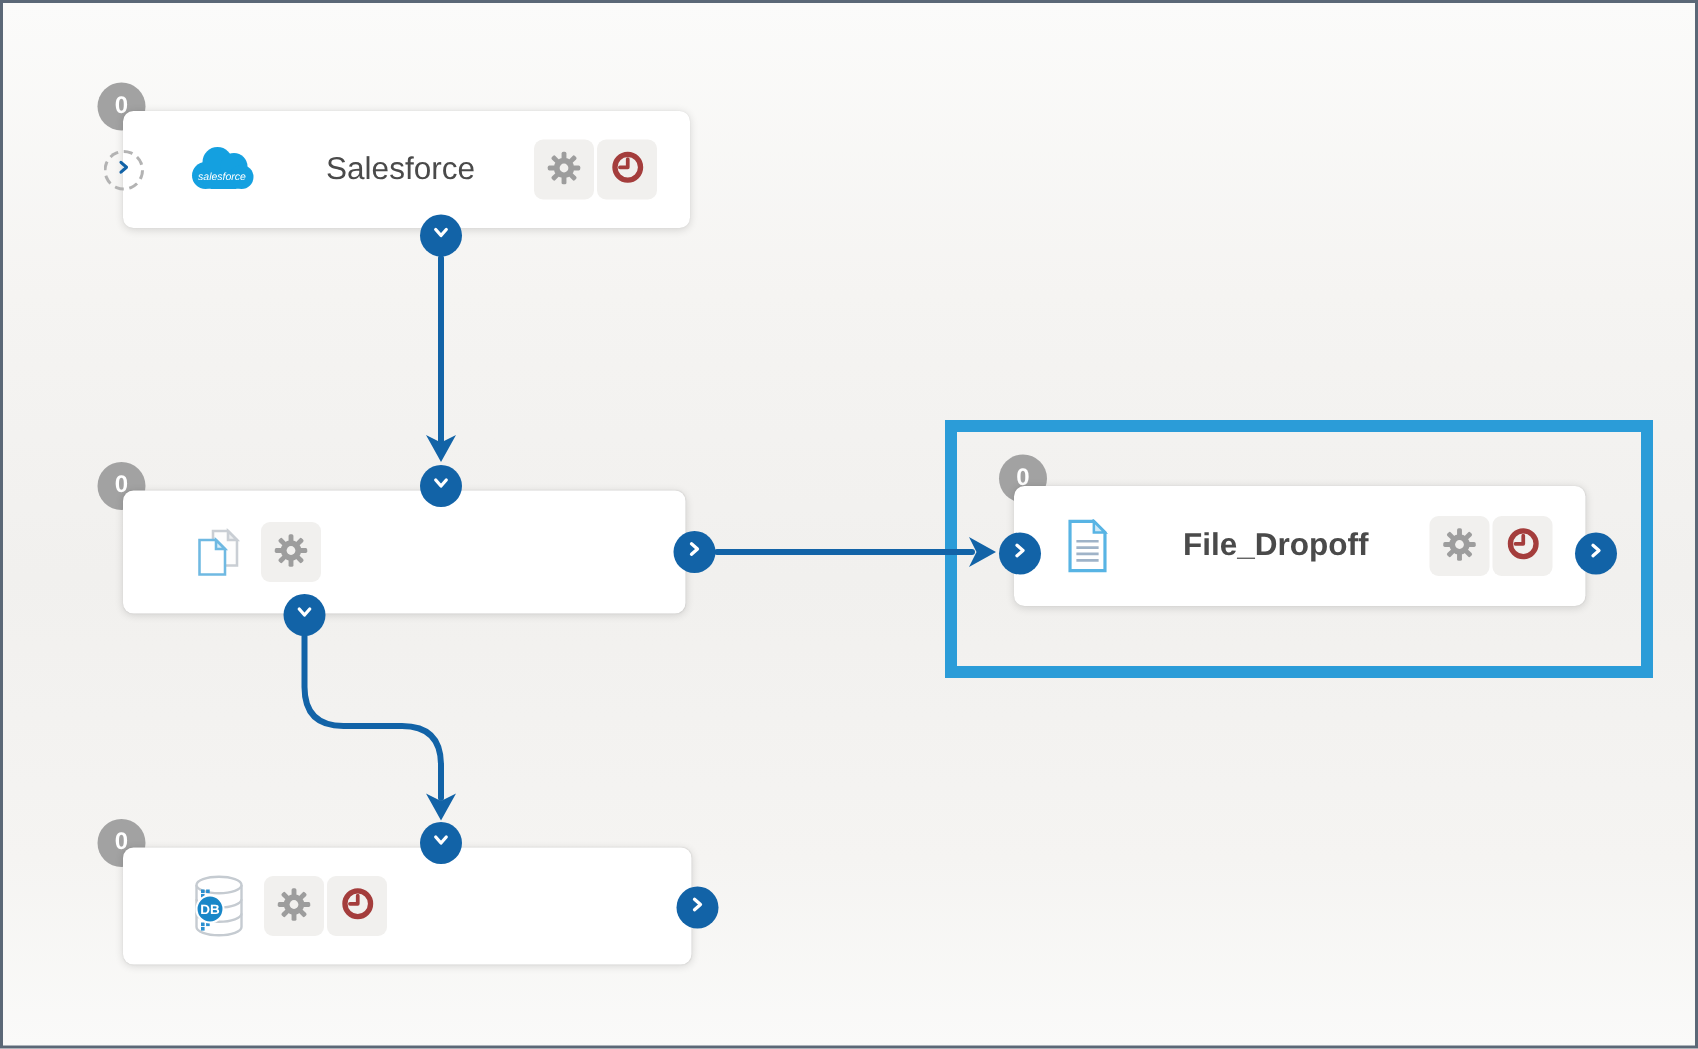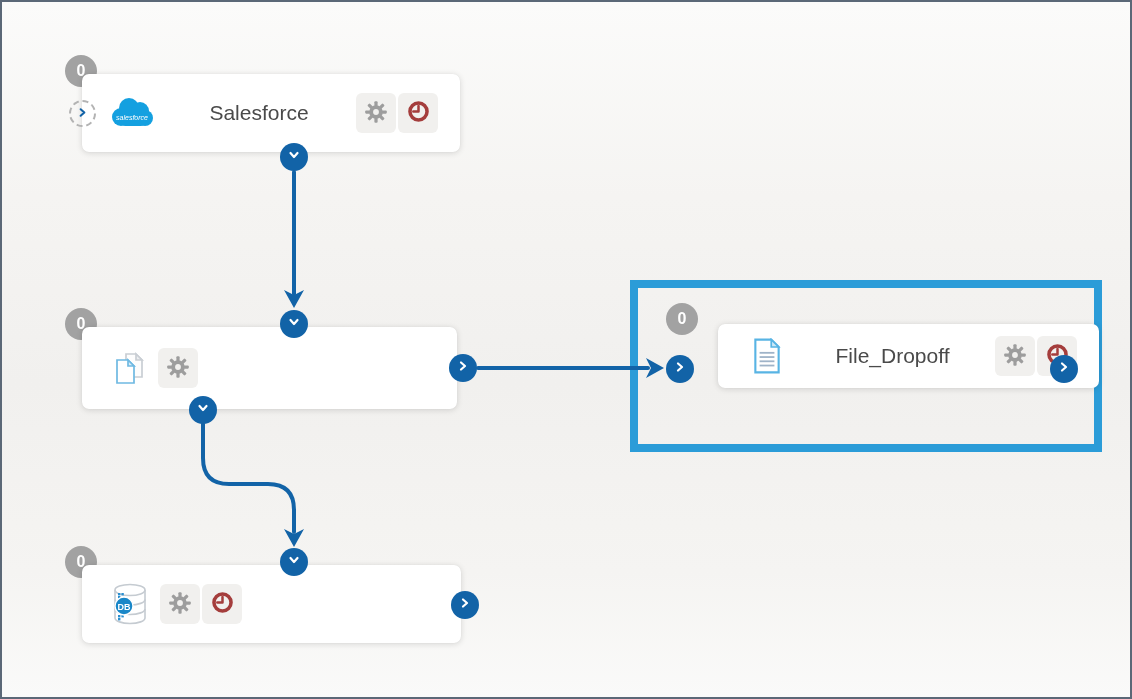--- a/index.html
+++ b/index.html
@@ -20,21 +20,21 @@
 
   .badge {
     position:absolute; width:32px; height:32px; border-radius:50%;
     background:#a2a2a2; color:#fff; font-weight:bold; font-size:16px;
     display:flex; align-items:center; justify-content:center; z-index:2;
   }
 
   .node {
     position:absolute; background:#fff; border-radius:7px;
     box-shadow:0 1px 6px rgba(0,0,0,.14), 0 0 1px rgba(0,0,0,.08);
-    display:flex; align-items:center; padding:0 22px 0 24px; z-index:3;
+    display:flex; align-items:center; padding:0 22px 0 40px; z-index:3;
   }
   .node .icon-wrap { flex:0 0 auto; display:flex; align-items:flex-end; justify-content:center; }
   .node .title {
     flex:1 1 auto; text-align:center; font-size:21px; color:#4a4a4a;
     white-space:nowrap; overflow:hidden;
   }
   .btn-group { display:flex; gap:2px; flex:0 0 auto; }
   .icon-btn {
     width:40px; height:40px; border-radius:6px; background:#f1f0ee;
     display:flex; align-items:center; justify-content:center; cursor:pointer; border:none;
@@ -135,21 +135,21 @@
               <rect x="10.5" y="2" width="3" height="5" rx="1" transform="rotate(315 12 12)"></rect>
               <circle cx="12" cy="12" r="6.3"></circle>
               <circle cx="12" cy="12" r="2.7" fill="#f1f0ee"></circle>
             </g>
           </svg>
         </span>
       </button>
     </span>
   </div>
 
-  <div class="node" style="left:716px; top:322px; width:381px; height:64px; padding-left:32px;">
+  <div class="node" style="left:674px; top:322px; width:381px; height:80px; padding-left:32px;font-weight:bold;">
     <span class="icon-wrap" style="width:34px; margin-right:6px;">
       <svg width="28" height="36" viewBox="0 0 26 34">
         <path d="M2 1.5 h15 l7 7 v24 h-22 z" fill="#ffffff" stroke="#58b4e4" stroke-width="2"></path>
         <path d="M17 1.5 l7 7 h-7 z" fill="#cfe9f7" stroke="#58b4e4" stroke-width="1.6"></path>
         <g stroke="#9fb3c8" stroke-width="1.7">
           <line x1="6" y1="14" x2="20" y2="14"></line>
           <line x1="6" y1="18" x2="20" y2="18"></line>
           <line x1="6" y1="22" x2="20" y2="22"></line>
           <line x1="6" y1="26" x2="20" y2="26"></line>
         </g>

